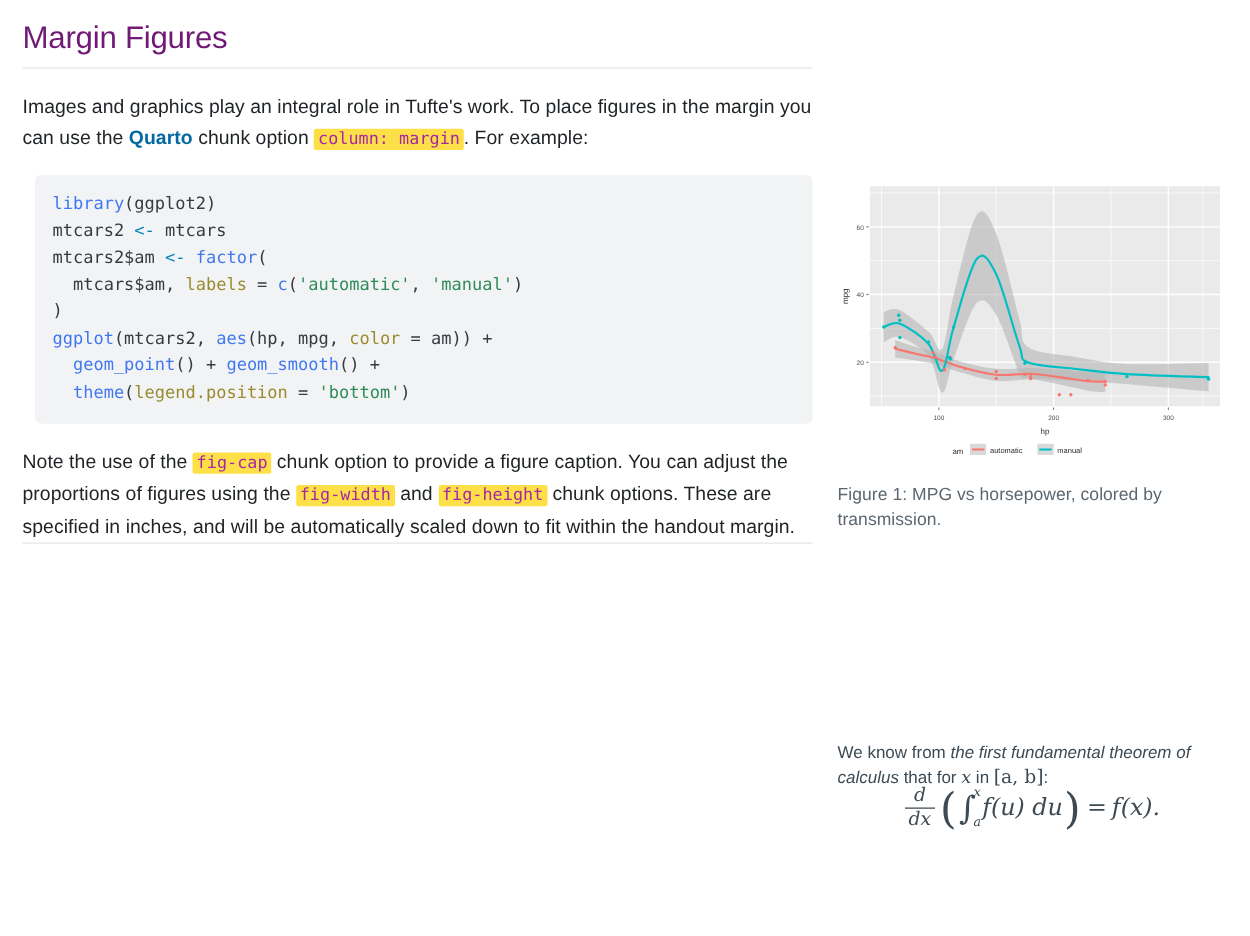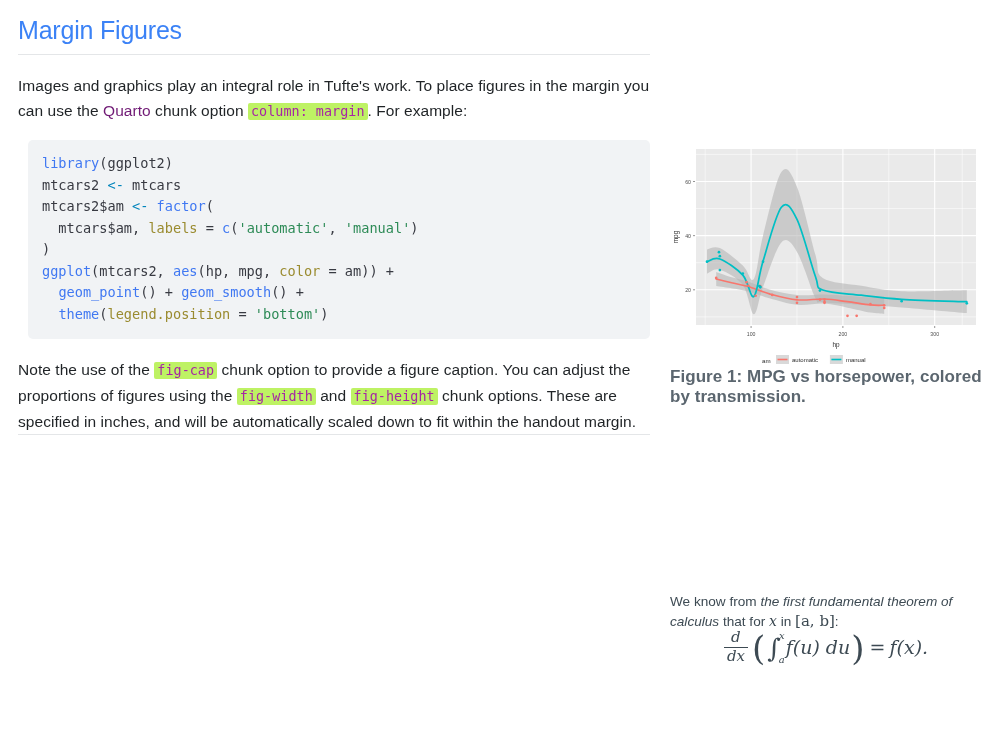--- a/index.html
+++ b/index.html
@@ -28,47 +28,47 @@
     left: 18px;
     top: 0;
     width: 632px;
   }
 
   h2.section-title {
     font-family: "Liberation Sans", sans-serif;
     font-size: 25px;
     font-weight: 400;
     letter-spacing: -0.2px;
-    color: #3b82f6;
+    color: #701a75;
     margin: 0;
     padding: 15px 0 9px 0;
     line-height: 1.2;
   }
   .rule {
     height: 1px;
     background: #e4e6e8;
     border: 0;
     margin: 0 0 0 0;
     width: 100%;
   }
 
   p.body-text {
     font-size: 15.5px;
     line-height: 25px;
     color: #1f2326;
     margin: 18px 0 0 0;
     letter-spacing: 0.05px;
   }
-  p.body-text b { font-weight: 400; color: #701a75; margin-top: 31px; }
+  p.body-text b { font-weight: 700; color: #0369a1; margin-top: 31px; }
 
   code.inline {
     font-family: "DejaVu Sans Mono", monospace;
     font-size: 13.4px;
     color: #a626a4;
-    background: #bef264;
+    background: #fde047;
     padding: 1px 3px;
     border-radius: 2px;
     white-space: pre;
   }
 
   
   .codeblock {
     margin: 16px 0 0 10px;
     background: #f1f3f5;
     border-radius: 5px;
@@ -95,25 +95,25 @@
   }
 
   .fig-wrap {
     margin-top: 145px;
     width: 310px;
     height: 222px;
     position: relative;
   }
 
   .fig-caption {
-    font-size: 17px;
+    margin-top: 19px;
+    font-size: 14px;
     line-height: 19.5px;
     color: #5b666f;
     letter-spacing: 0.05px;
-    font-weight: bold;
   }
 
   .margin-note {
     position: absolute;
     left: 0;
     top: 592px;
     width: 312px;
     font-size: 13.6px;
     line-height: 19.5px;
     color: #3d4a53;

